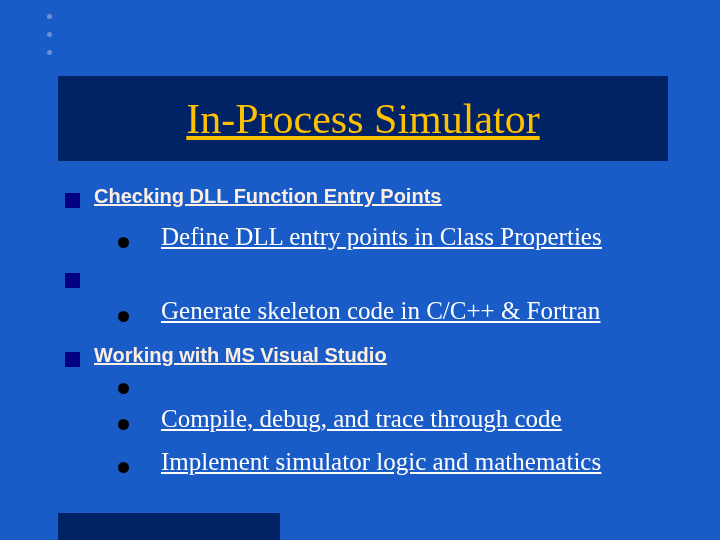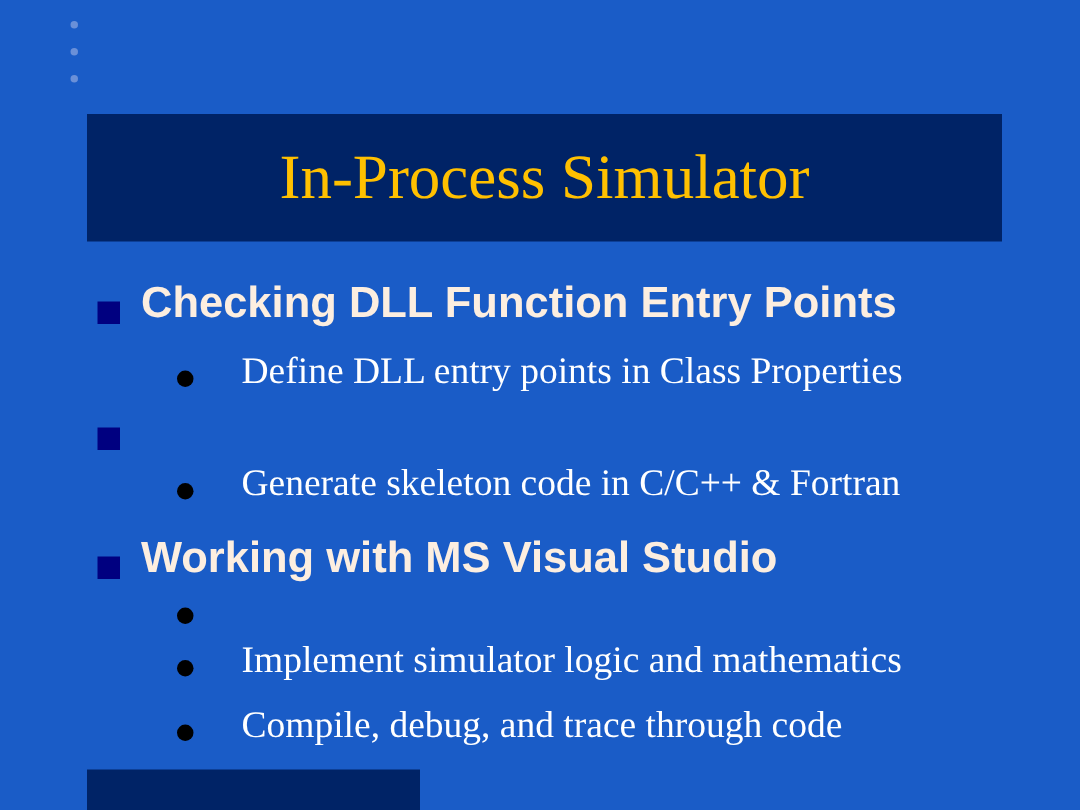--- a/index.html
+++ b/index.html
@@ -1,15 +1,15 @@
 <!DOCTYPE html>
 <html><head>
 <meta charset="utf-8">
 <style>
-  * { margin: 1px; padding: 0; box-sizing: border-box; }
+  * { margin: 1px; padding: 0; box-sizing: border-box; text-decoration: underline; }
   html, body { width: 720px; height: 540px; overflow: hidden; }
   body {
     background: #1a5cc7;
     font-family: Verdana, Geneva, sans-serif;
     position: relative;
   }
   .deco-dots {
     position: absolute;
     top: 10px;
     left: 43px;
@@ -59,21 +59,21 @@
     height: 15px;
     background: #000080;
     flex-shrink: 0;
     position: relative;
     top: 5px;
   }
   .lvl1-text {
     font-family: Verdana, Geneva, sans-serif;
     font-weight: 700;
     color: #fceee0;
-    font-size: 29px;
+    font-size: 20px;
     line-height: 1.25;
   }
   .lvl2 {
     display: flex;
     align-items: baseline;
     margin-top: 10px;
     margin-left: 54px;
     gap: 30px;
   }
   .rd-bullet {
@@ -134,22 +134,22 @@
 
   <div class="lvl1">
     <div class="sq-bullet"></div>
     <div class="lvl1-text">Working with MS Visual Studio</div>
   </div>
   <div class="lvl2">
     <div class="rd-bullet"></div>
   </div>
   <div class="lvl2">
     <div class="rd-bullet"></div>
-    <div class="lvl2-text">Implement simulator logic and mathematics</div>
+    <div class="lvl2-text">Compile, debug, and trace through code</div>
   </div>
   <div class="lvl2">
     <div class="rd-bullet"></div>
-    <div class="lvl2-text">Compile, debug, and trace through code</div>
+    <div class="lvl2-text">Implement simulator logic and mathematics</div>
   </div>
 
 </div>
 
 <div class="footer-bar"></div>
 
 </body></html>

